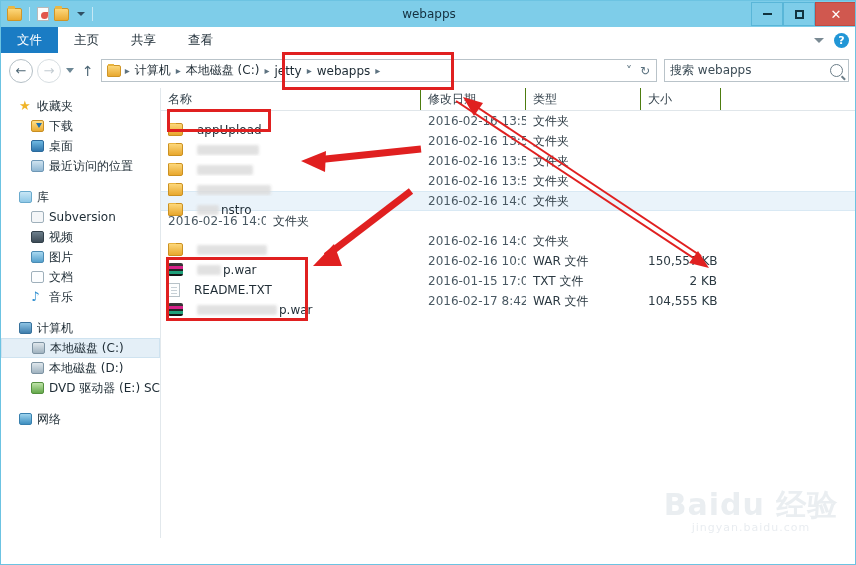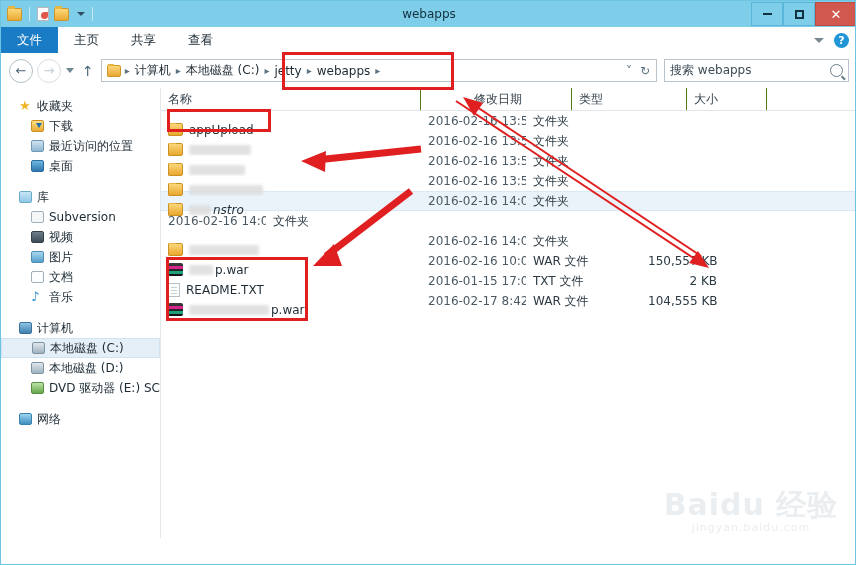--- a/index.html
+++ b/index.html
@@ -354,21 +354,21 @@
   .colhdr .c {
     height: 22px;
     line-height: 22px;
     padding-left: 7px;
     box-sizing: border-box;
     border-right: 1px solid #4d7c0f;
     overflow: hidden;
     white-space: nowrap;
   }
   .c-name { width: 260px; }
-  .c-date { width: 105px; margin-left: 46px; }
+  .c-date { width: 105px; }
   .c-type { width: 115px; }
   .c-size { width: 80px; }
 
   .row {
     display: flex;
     height: 20px;
     align-items: center;
     font-size: 12px;
     color: #1f2c35;
   }
@@ -377,21 +377,21 @@
     border-top: 1px solid #d9e9f4;
     border-bottom: 1px solid #d9e9f4;
     box-sizing: border-box;
   }
   .row .cell {
     box-sizing: border-box;
     padding-left: 7px;
     white-space: nowrap;
     overflow: hidden;
   }
-  .cell-name { width: 260px; display: flex; align-items: center; gap: 6px; margin-top: 17px; }
+  .cell-name { width: 260px; display: flex; align-items: center; gap: 14px; margin-top: 17px; }
   .cell-date { width: 105px; color: #4a5963; }
   .cell-type { width: 115px; color: #2b3942; }
   .cell-size { width: 80px; text-align: right; padding-right: 4px; color: #2b3942; }
 
   .f-folder {
     width: 15px; height: 13px;
     background: linear-gradient(#fcd77a, #e8a72d);
     border: 1px solid #cb9122;
     border-radius: 1px 2px 2px 1px;
     box-sizing: border-box;
@@ -597,26 +597,26 @@
     <div class="navpane">
       <div class="nv">
         <span class="i-star">★</span>
         <span class="lbl">收藏夹</span>
       </div>
       <div class="nv child">
         <span class="i-sq i-dl"></span>
         <span class="lbl">下载</span>
       </div>
       <div class="nv child">
+        <span class="i-sq i-desk"></span>
+        <span class="lbl">桌面</span>
+      </div>
+      <div class="nv child">
         <span class="i-sq i-recent"></span>
         <span class="lbl">最近访问的位置</span>
-      </div>
-      <div class="nv child">
-        <span class="i-sq i-desk"></span>
-        <span class="lbl">桌面</span>
       </div>
 
       <div class="nv-gap"></div>
 
       <div class="nv">
         <span class="i-sq i-lib"></span>
         <span class="lbl">库</span>
       </div>
       <div class="nv child">
         <span class="i-sq i-svn"></span>
@@ -715,21 +715,21 @@
             </div>
             <div class="cell cell-date">2016-02-16 13:59</div>
             <div class="cell cell-type">文件夹</div>
             <div class="cell cell-size"></div>
           </div>
           <div class="row hover">
             <div class="cell cell-name">
               <span class="f-folder"></span>
               <span class="blur-name">
                 <span class="blur" style="width: 22px;"></span>
-                <span style="margin-left: 2px; font-style: italic;">nstro</span>
+                <span style="margin-left: 2px;">nstro</span>
               </span>
             </div>
             <div class="cell cell-date">2016-02-16 14:00</div>
             <div class="cell cell-type">文件夹</div>
             <div class="cell cell-size"></div>
           </div>
           <div class="row">
             <div class="cell cell-date">2016-02-16 14:00</div>
             <div class="cell cell-type">文件夹</div>
             <div class="cell cell-size"></div>

